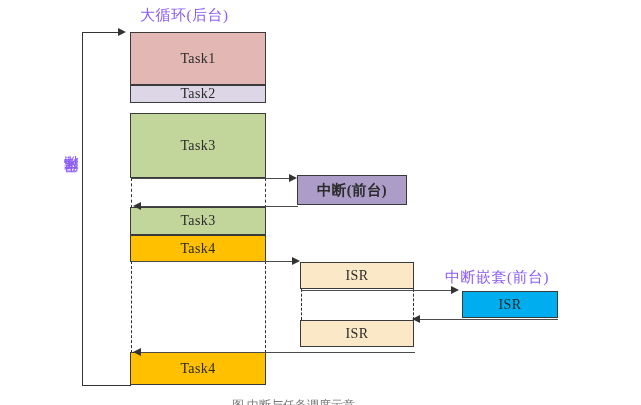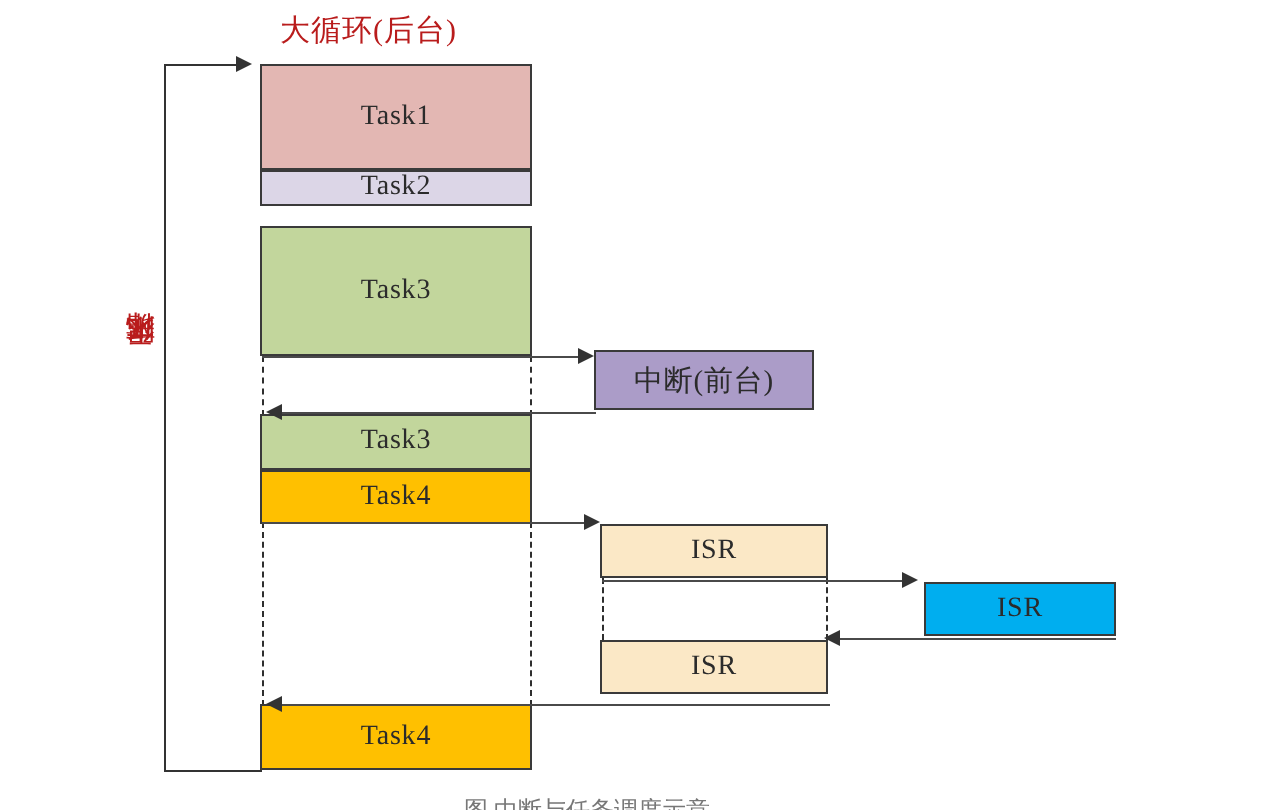--- a/index.html
+++ b/index.html
@@ -18,21 +18,21 @@
     font-size:14px;color:#2b2b2b;
     letter-spacing:.4px;
     white-space:nowrap;
   }
   .box.cn{font-size:14.5px;}
 
   
   .label{
     position:absolute;
     font-size:15px;
-    color:#b91c1c;
+    color:#8b5cf6;
     white-space:nowrap;
     letter-spacing:.5px;
   }
   .label.vertical{
     writing-mode:vertical-rl;
     transform:rotate(180deg);
     letter-spacing:1px;
     font-size:14.5px;
   }
 
@@ -67,20 +67,21 @@
     line-height:13px;
   }
 </style>
 </head>
 <body>
 
 <div id="stage">
 
   <div class="label" style="left:140px;top:6px;">大循环(后台)</div>
 
+  <div class="label" style="left:445px;top:268px;">中断嵌套(前台)</div>
 
   <div class="vline" style="left:82px;top:32px;height:354px;"></div>
   <div class="hline" style="left:82px;top:32px;width:38px;"></div>
   <div class="arrow-r" style="left:118px;top:27.5px;"></div>
   <div class="hline" style="left:82px;top:385px;width:49px;"></div>
 
   <div class="label vertical" style="left:62px;top:180px;">无限循环</div>
 
   <div class="vdash" style="left:131px;top:178px;height:30px;"></div>
   <div class="vdash" style="left:265px;top:178px;height:30px;"></div>
@@ -96,21 +97,21 @@
 
   <div class="box" style="left:130px;top:207px;width:136px;height:28px;background:#c2d69c;">Task3</div>
 
   <div class="box" style="left:130px;top:235px;width:136px;height:27px;background:#ffc000;">Task4</div>
 
   <div class="box" style="left:130px;top:352px;width:136px;height:33px;background:#ffc000;">Task4</div>
 
   <div class="hthin" style="left:131px;top:178px;width:161px;"></div>
   <div class="arrow-r" style="left:289px;top:173.5px;"></div>
 
-  <div class="box cn" style="left:297px;top:175px;width:110px;height:30px;background:#ab9cc8;">中断(前台)</div>
+  <div class="box cn" style="left:297px;top:175px;width:110px;height:30px;background:#ab9cc8;font-weight:bold;">中断(前台)</div>
 
   <div class="hthin" style="left:140px;top:206px;width:158px;"></div>
   <div class="arrow-l" style="left:133px;top:201.5px;"></div>
 
   <div class="hthin" style="left:131px;top:261px;width:165px;"></div>
   <div class="arrow-r" style="left:292px;top:256.5px;"></div>
 
   <div class="box" style="left:300px;top:262px;width:114px;height:27px;background:#fbe8c6;">ISR</div>
 
   <div class="box" style="left:300px;top:320px;width:114px;height:27px;background:#fbe8c6;">ISR</div>

